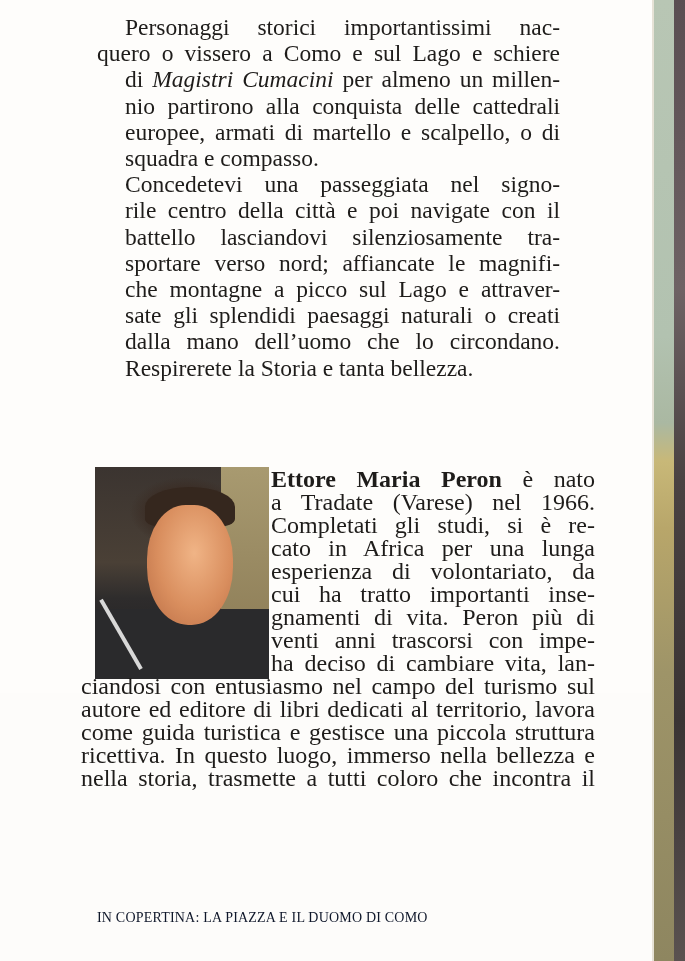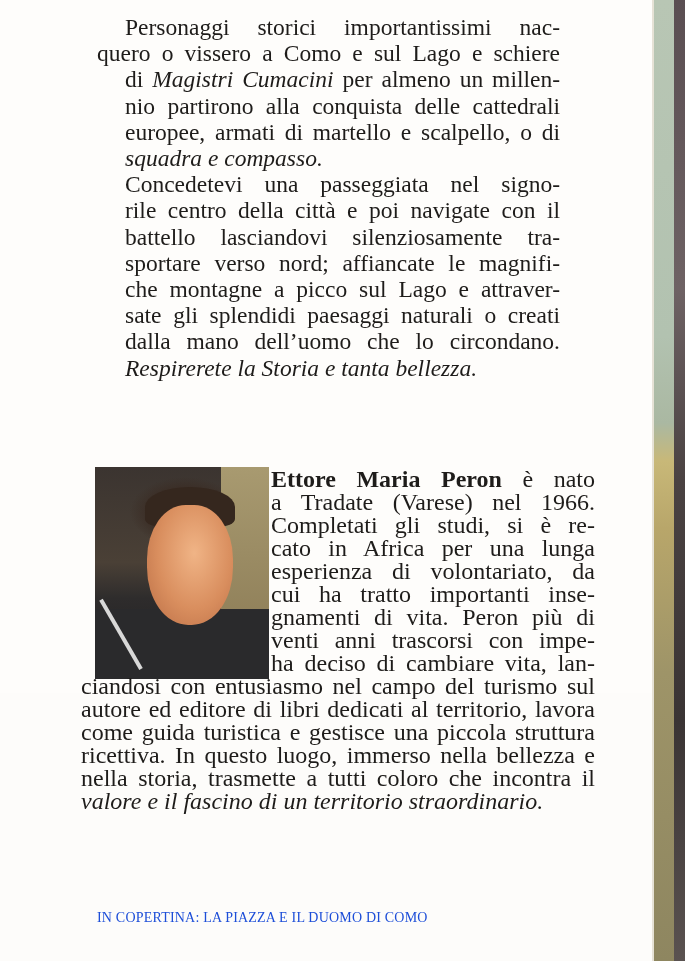--- a/index.html
+++ b/index.html
@@ -24,21 +24,21 @@
       position: absolute; left: 0; top: 0; width: 2px; height: 100%; background: #e6e2d6;
     }
     .intro {
       position: absolute; left: 97px; top: 14px; width: 463px;
       font-size: 23.5px; line-height: 26.2px;
       text-align: justify;
     }
     .intro p { margin: 0; text-indent: 28px; }
     .intro em { font-style: italic; }
     .line { display: block; text-align: justify; text-align-last: justify; white-space: nowrap; }
-    .line.last { text-align-last: left; font-style: italic; }
+    .line.last { text-align-last: left; }
     .photo {
       position: absolute; left: 95px; top: 467px; width: 174px; height: 212px;
       background:
         radial-gradient(ellipse 45px 60px at 95px 105px, #e6a878 0%, #d48a5a 45%, rgba(200,130,90,0) 75%),
         radial-gradient(ellipse 55px 35px at 90px 45px, #3a2c24 0%, #3a2c24 60%, rgba(58,44,36,0) 100%),
         linear-gradient(to bottom, #3b3430 0%, #4a4036 45%, #2e2c2c 62%, #1f1e1f 100%);
       overflow: hidden;
     }
     .photo .bg-right { position: absolute; right: 0; top: 0; width: 48px; height: 170px; background: linear-gradient(to bottom, #a89a70, #8e7e58); }
     .photo .shirt { position: absolute; left: 0; bottom: 0; width: 174px; height: 70px; background: #2a2a2c; }
@@ -46,21 +46,21 @@
     .photo .face { position: absolute; left: 52px; top: 38px; width: 86px; height: 120px; border-radius: 45% 45% 48% 48%; background: radial-gradient(ellipse at 55% 40%, #f0b486 0%, #d98e5e 55%, #b86c44 100%); }
     .photo .hair { position: absolute; left: 50px; top: 20px; width: 90px; height: 40px; border-radius: 50% 50% 20% 20%; background: #35271e; }
     .bio {
       position: absolute; left: 81px; top: 468px; width: 514px;
       font-size: 24px; line-height: 23px;
     }
     .bio .indented { margin-left: 190px; width: 324px; }
     .bio b { font-weight: bold; }
     .caption {
       position: absolute; left: 97px; top: 910px;
-      font-size: 14px; letter-spacing: 0.2px; color: #1d4ed8;
+      font-size: 14px; letter-spacing: 0.2px; color: #0f172a;
     }
   </style>
 </head>
 <body>
 
 <div class="page">
 
   <div class="intro">
     <p>
       <span class="line">Personaggi storici importantissimi nac-</span>
@@ -100,21 +100,20 @@
       <span class="line">cui ha tratto importanti inse-</span>
       <span class="line">gnamenti di vita. Peron più di</span>
       <span class="line">venti anni trascorsi con impe-</span>
       <span class="line">ha deciso di cambiare vita, lan-</span>
     </div>
     <span class="line">ciandosi con entusiasmo nel campo del turismo sul</span>
     <span class="line">autore ed editore di libri dedicati al territorio, lavora</span>
     <span class="line">come guida turistica e gestisce una piccola struttura</span>
     <span class="line">ricettiva. In questo luogo, immerso nella bellezza e</span>
     <span class="line">nella storia, trasmette a tutti coloro che incontra il</span>
-    <span class="line last">valore e il fascino di un territorio straordinario.</span>
   </div>
 
   <div class="caption">IN COPERTINA: LA PIAZZA E IL DUOMO DI COMO</div>
 </div>
 
 <div class="cover-strip">
   <div class="spine-line"></div>
   <div class="edge"></div>
 </div>
 

